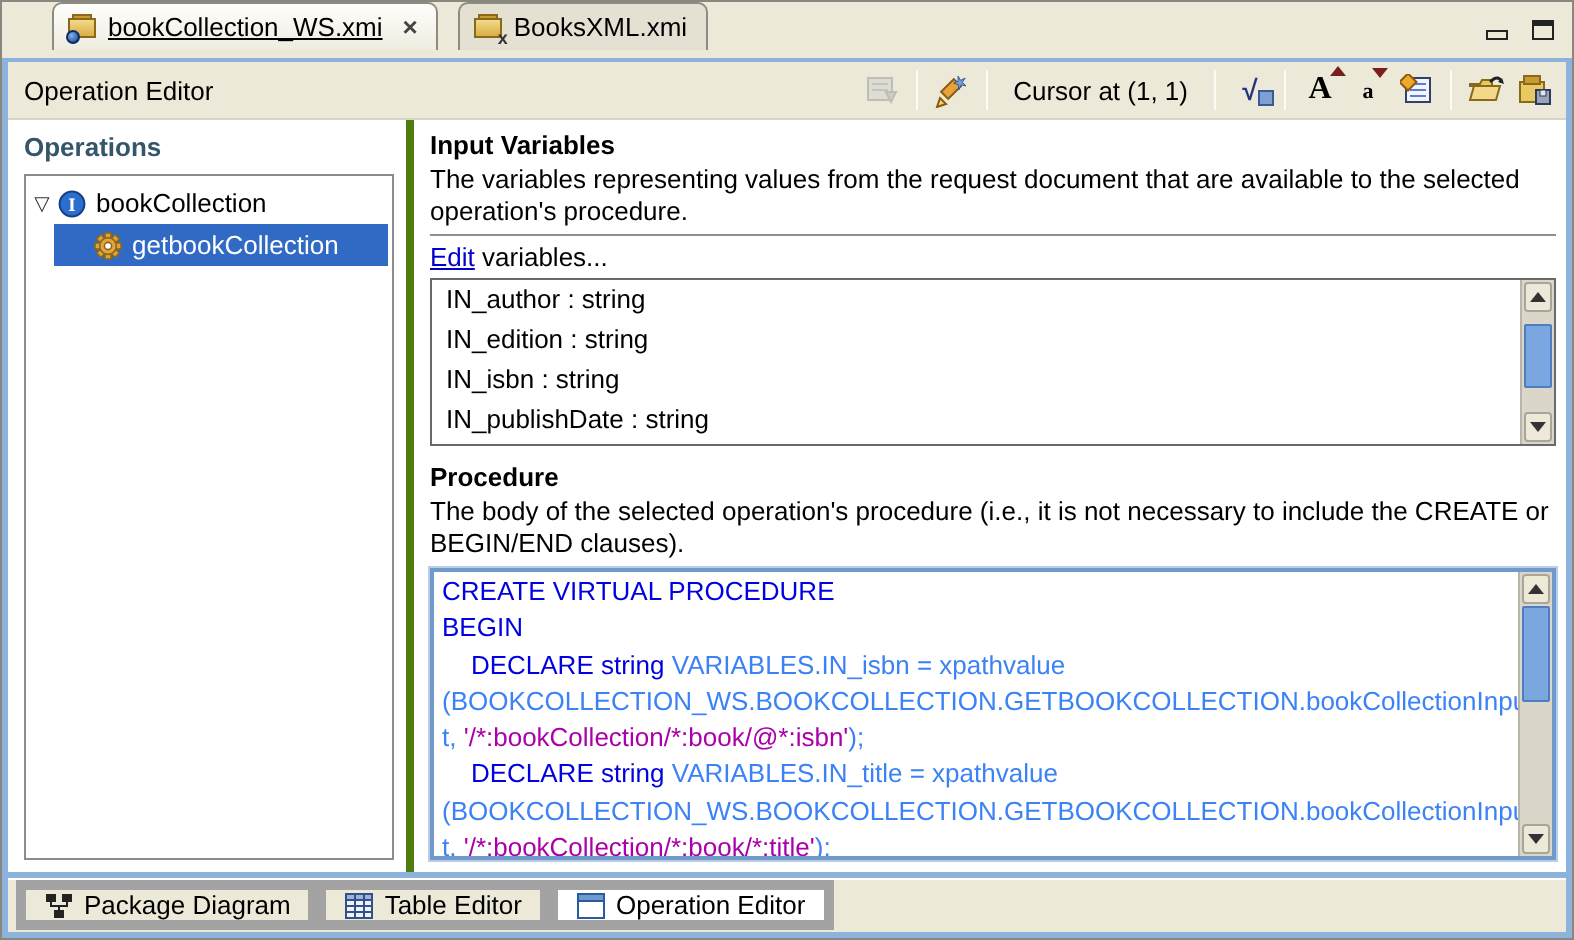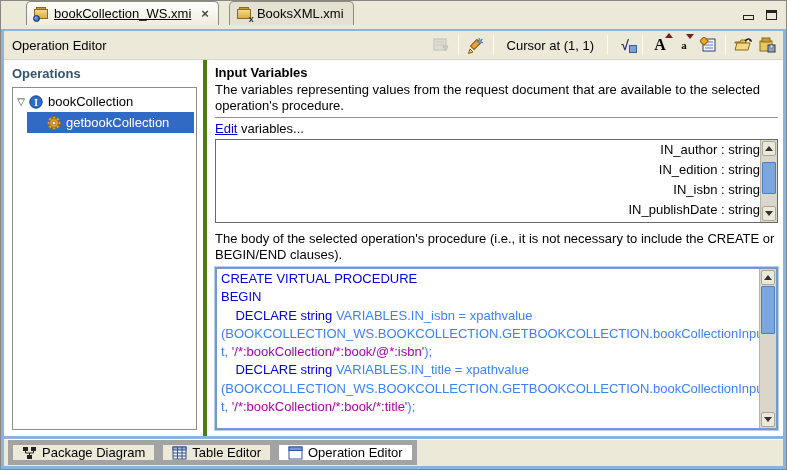--- a/index.html
+++ b/index.html
@@ -57,21 +57,21 @@
   .tree-row.sel { background:#316ac5; color:#fff; margin-left:14px; padding-left:20px; margin-right:2px; }
 
   
   .right-panel { flex:1; min-width:0; display:flex; flex-direction:column; background:#fff; padding:5px 5px 6px 8px; }
   .sec-title { font-weight:bold; margin-bottom:2px; }
   .sec-desc { line-height:16px; max-width:575px; }
   .sec-rule { border:none; border-top:1px solid #8f8f8f; margin:3px 0 2px 0; }
   .edit-line { margin:1px 0 3px 0; }
   .link { color:#0000cc; text-decoration:underline; cursor:pointer; }
 
-  .listbox { position:relative; height:84px; border:1px solid #696969; background:#fff; overflow:hidden; flex:0 0 84px;text-align:right; }
+  .listbox { position:relative; height:84px; border:1px solid #696969; background:#fff; overflow:hidden; flex:0 0 84px; }
   .listbox-inner { margin-right:17px; overflow:hidden; height:100%; }
   .var-row { height:20px; line-height:20px; padding-left:7px; white-space:nowrap; }
 
   .vscroll { position:absolute; top:0; right:0; bottom:0; width:17px; background:#dad6ca; border-left:1px solid #b9b5a9; }
   .sb-btn { position:absolute; left:1px; right:1px; height:15px; background:#ece9d8; border:1px solid #a9a598; border-radius:2px; display:flex; align-items:center; justify-content:center; }
   .sb-btn.up { top:1px; } .sb-btn.down { bottom:1px; }
   .arr-u { width:0; height:0; border-left:4px solid transparent; border-right:4px solid transparent; border-bottom:5px solid #333; }
   .arr-d { width:0; height:0; border-left:4px solid transparent; border-right:4px solid transparent; border-top:5px solid #333; }
   .sb-thumb { position:absolute; left:1px; right:1px; background:#7ba7e0; border:1px solid #4f7ec0; border-radius:1px; }
 
@@ -238,20 +238,21 @@
               </div>
             <div class="sb-thumb" style="top:22px;height:32px;"></div>
             <div class="sb-btn down">
                 <span class="arr-d"></span>
               </div>
           </div>
         </div>
 
         <div class="gap8"></div>
 
+        <div class="sec-title">Procedure</div>
         <div class="sec-desc" style="margin-bottom:4px;">The body of the selected operation's procedure (i.e., it is not necessary to include the CREATE or BEGIN/END clauses).</div>
 
         <div class="code-editor">
           <div class="code-content">
               <div class="code-line"><span class="tok-kw">CREATE VIRTUAL PROCEDURE</span></div>
               <div class="code-line"><span class="tok-kw">BEGIN</span></div>
               <div class="code-line"><span class="tok-plain">    </span><span class="tok-kw">DECLARE string</span><span class="tok-plain"> VARIABLES.IN_isbn = xpathvalue</span></div>
               <div class="code-line"><span class="tok-plain">(BOOKCOLLECTION_WS.BOOKCOLLECTION.GETBOOKCOLLECTION.bookCollectionInpu</span></div>
               <div class="code-line"><span class="tok-plain">t, </span><span class="tok-str">'/*:bookCollection/*:book/@*:isbn'</span><span class="tok-plain">);</span></div>
               <div class="code-line"><span class="tok-plain">    </span><span class="tok-kw">DECLARE string</span><span class="tok-plain"> VARIABLES.IN_title = xpathvalue</span></div>

